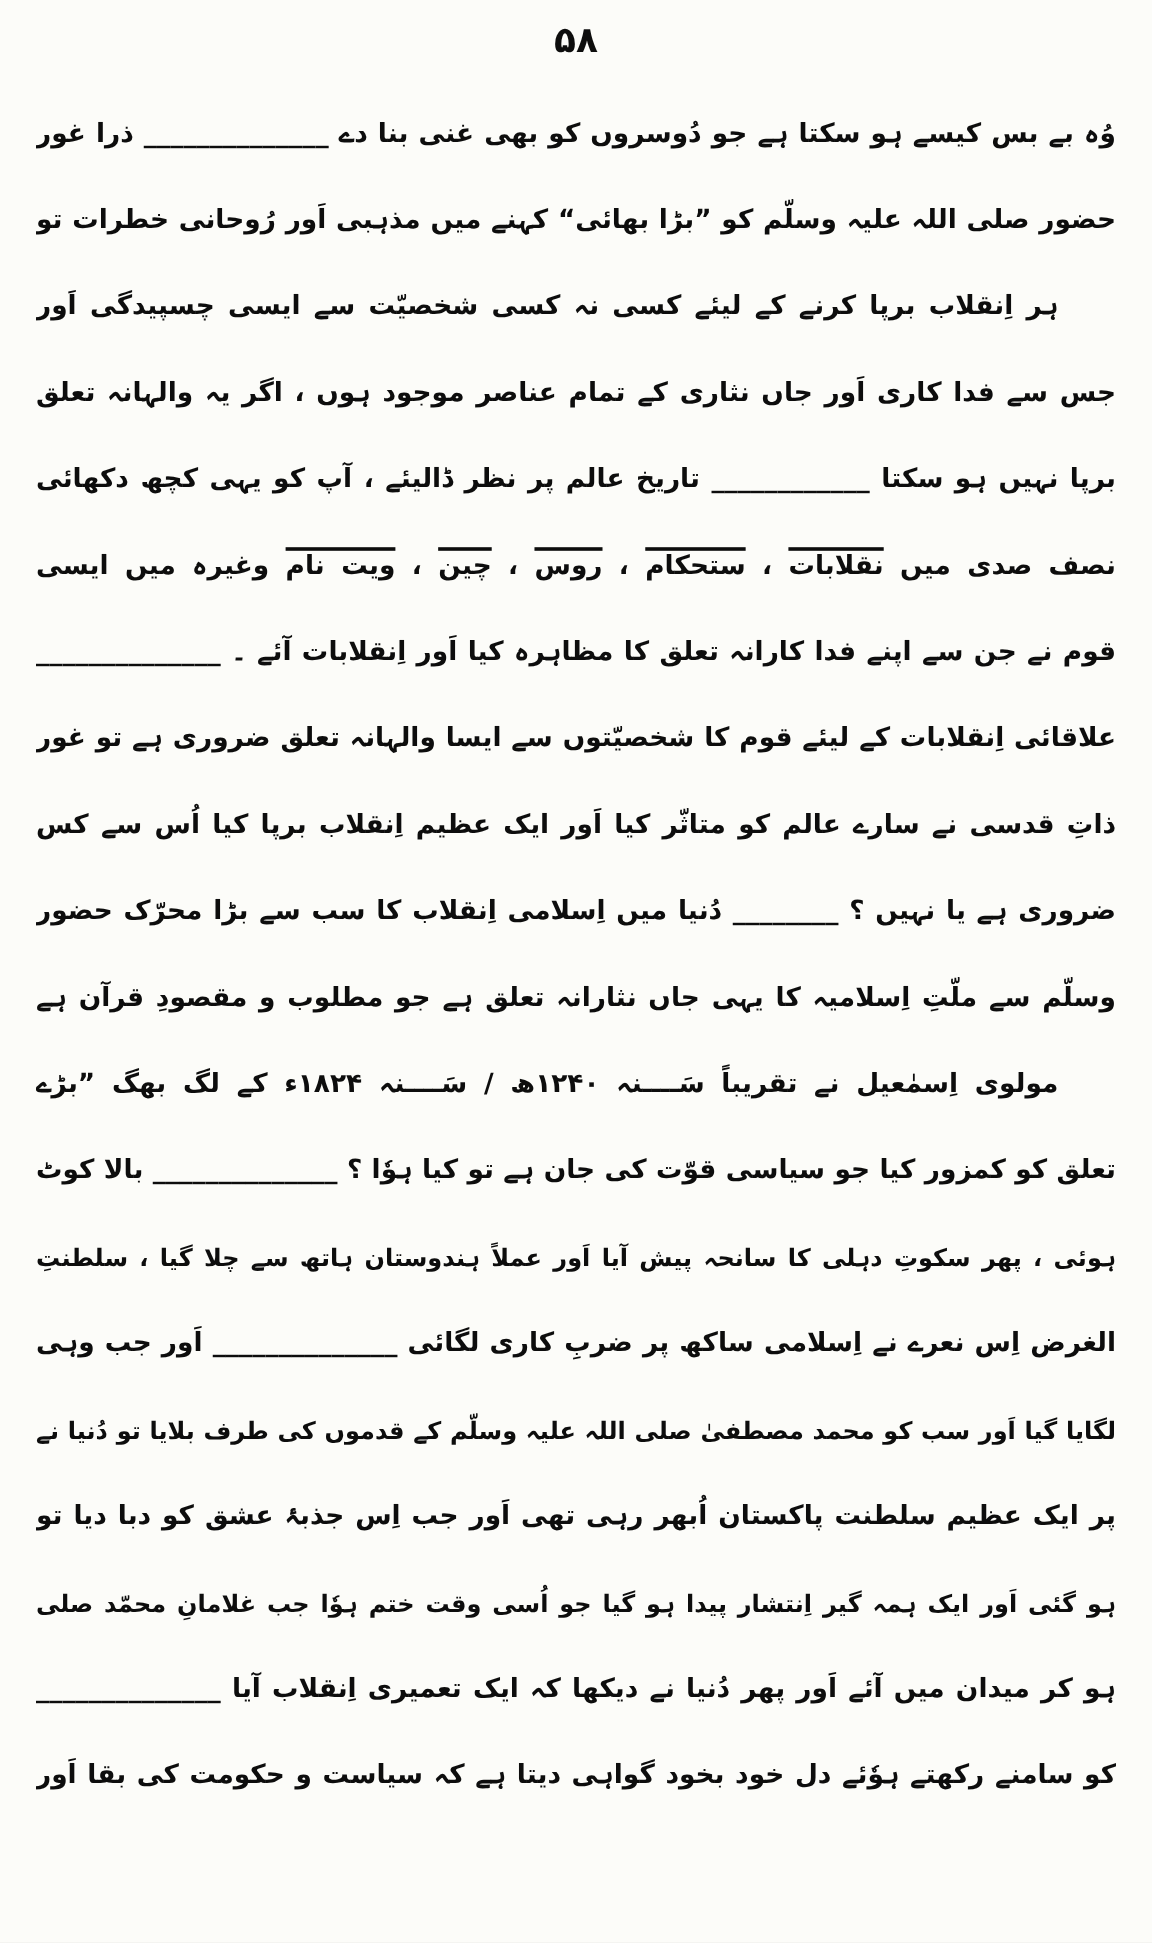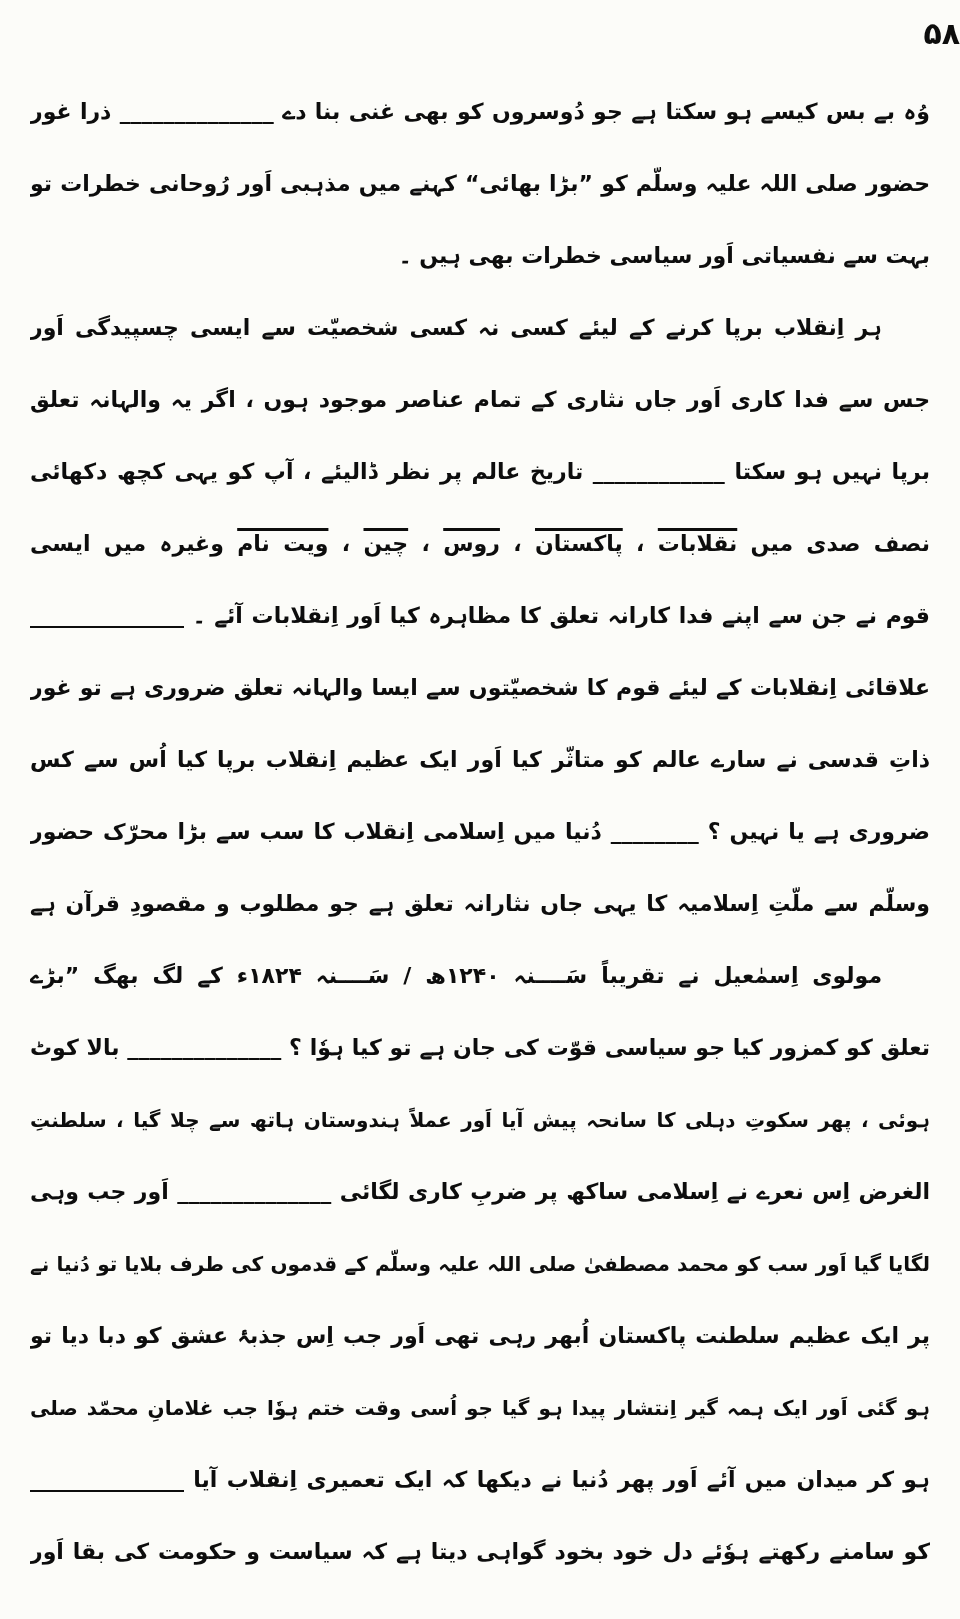--- a/index.html
+++ b/index.html
@@ -8,20 +8,21 @@
     width:960px;height:1619px;
     margin:0 auto;
     background:#fcfcf9;
     color:#0d0d0d;
     font-family:"DejaVu Sans", sans-serif;
     direction:rtl;
     overflow:hidden;
   }
   .page-number{
     position:absolute;top:16px;left:0;right:0;
+    text-align:center;
     font-size:30px;font-weight:700;
     letter-spacing:6px;
   }
   .text-block{
     position:absolute;top:76px;right:30px;left:30px;
   }
   .line{
     height:72px;line-height:72px;
     font-size:22px;font-weight:700;
     text-align:justify;
@@ -49,27 +50,26 @@
 
 <div class="page">
 
   <div class="page-number">۵۸</div>
 
   <div class="text-block">
 
     <div class="line">وُہ بے بس کیسے ہو سکتا ہے جو دُوسروں کو بھی غنی بنا دے ______________ ذرا غور تو کریں ۔</div>
 
     <div class="line">حضور صلی اللہ علیہ وسلّم کو ”بڑا بھائی“ کہنے میں مذہبی اَور رُوحانی خطرات تو ہیں ہی مگر اس میں</div>
-    <div class="line end">بہت سے نفسیاتی اَور سیاسی خطرات بھی ہیں ۔</div>
 
     <div class="line indent">ہر اِنقلاب برپا کرنے کے لیئے کسی نہ کسی شخصیّت سے ایسی چسپیدگی اَور پیوستگی ضروری ہے</div>
     <div class="line">جس سے فدا کاری اَور جاں نثاری کے تمام عناصر موجود ہوں ، اگر یہ والہانہ تعلق نہیں تو کوئی اِنقلاب</div>
     <div class="line">برپا نہیں ہو سکتا ____________ تاریخ عالم پر نظر ڈالیئے ، آپ کو یہی کچھ دکھائی دے گا ________ گذشتہ</div>
     <div class="line">
-      <span>نصف صدی میں </span><span class="oline">نقلابات</span><span> ، </span><span class="oline">پاکستان</span><span> ، </span><span class="oline">روس</span><span> ، </span><span class="oline">چین</span><span> ، </span><span class="oline">ویت نام</span><span> وغیرہ میں ایسی شخصیتیں اُبھریں</span>
+      <span>نصف صدی میں </span><span class="oline">نقلابات</span><span> ، </span><span class="oline">ستحکام</span><span> ، </span><span class="oline">روس</span><span> ، </span><span class="oline">چین</span><span> ، </span><span class="oline">ویت نام</span><span> وغیرہ میں ایسی شخصیتیں اُبھریں</span>
     </div>
     <div class="line">قوم نے جن سے اپنے فدا کارانہ تعلق کا مظاہرہ کیا اَور اِنقلابات آئے ۔ ______________ تو جب</div>
     <div class="line">علاقائی اِنقلابات کے لیئے قوم کا شخصیّتوں سے ایسا والہانہ تعلق ضروری ہے تو غور کریں کہ جس</div>
     <div class="line">ذاتِ قدسی نے سارے عالم کو متاثّر کیا اَور ایک عظیم اِنقلاب برپا کیا اُس سے کس کمال کی پیوستگی</div>
     <div class="line">ضروری ہے یا نہیں ؟ ________ دُنیا میں اِسلامی اِنقلاب کا سب سے بڑا محرّک حضور صلی اللہ علیہ</div>
     <div class="line">وسلّم سے ملّتِ اِسلامیہ کا یہی جاں نثارانہ تعلق ہے جو مطلوب و مقصودِ قرآن ہے ______________</div>
 
     <div class="line indent">مولوی اِسمٰعیل نے تقریباً سَــــنہ ۱۲۴۰ھ / سَــــنہ ۱۸۲۴ء کے لگ بھگ ”بڑے بھائی“ کا نعرہ لگایا اَور اِس</div>
     <div class="line">تعلق کو کمزور کیا جو سیاسی قوّت کی جان ہے تو کیا ہوٗا ؟ ______________ بالا کوٹ میں شکست</div>
     <div class="line dense">ہوئی ، پھر سکوتِ دہلی کا سانحہ پیش آیا اَور عملاً ہندوستان ہاتھ سے چلا گیا ، سلطنتِ عثمانیہ پر زوال آیا ____</div>

